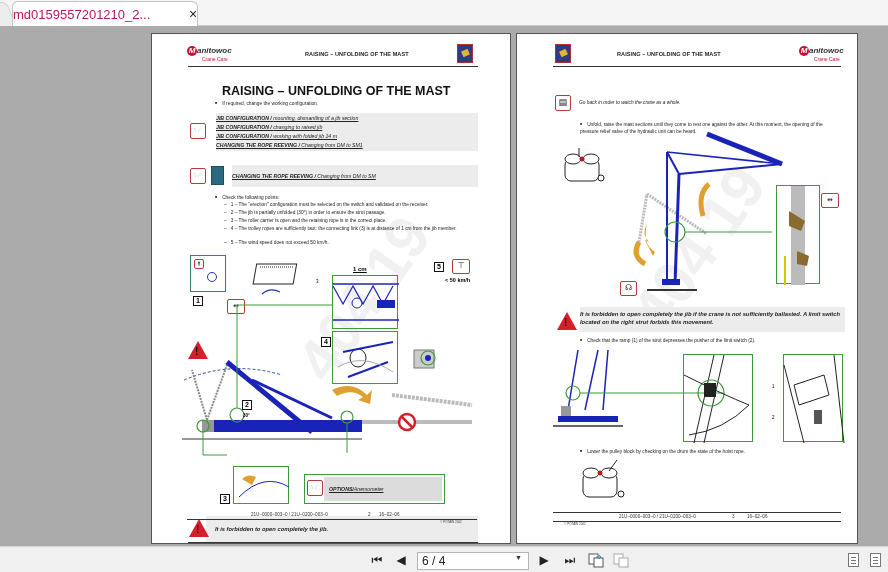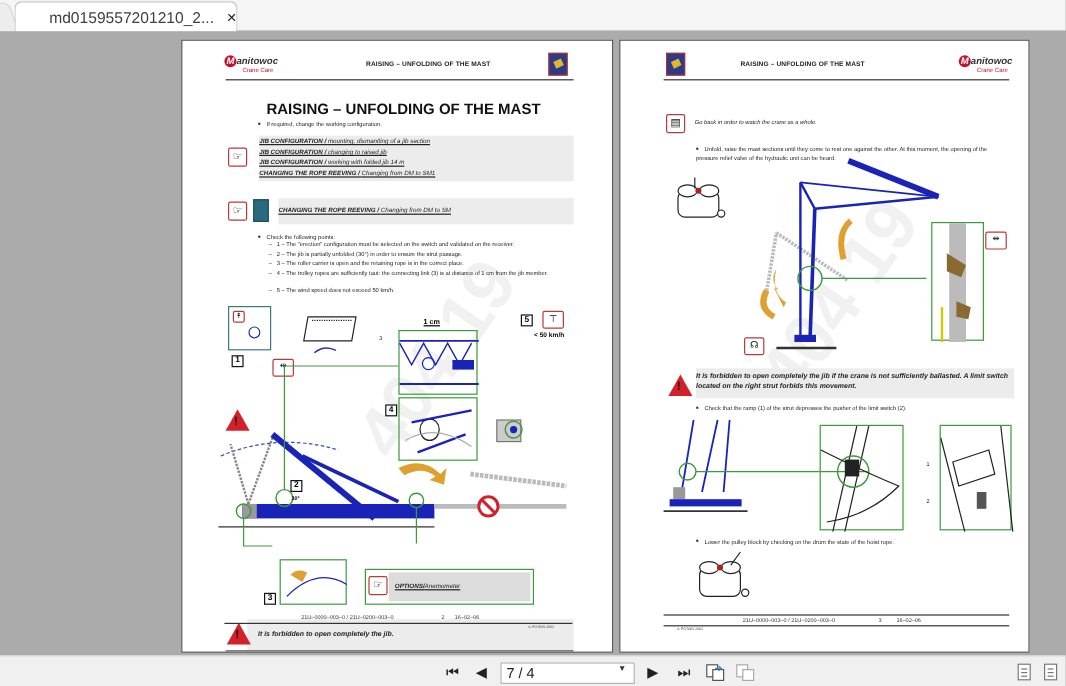--- a/index.html
+++ b/index.html
@@ -1,20 +1,20 @@
 <!DOCTYPE html>
 <html><head>
 <meta charset="utf-8">
 <style>
   * { box-sizing: border-box; margin: 0; padding: 0; }
   html, body { width: 888px; height: 572px; overflow: hidden; background: #ababab; font-family: "Liberation Sans", sans-serif; }
   .tabbar { position: absolute; left: 0; top: 0; width: 888px; height: 26px; background: #f5f5f5; border-bottom: 1px solid #c8c8c8; }
   .tab-ghost { position: absolute; left: -8px; top: 2px; width: 20px; height: 25px; border: 1px solid #cfcfcf; border-bottom: none; border-radius: 0 6px 0 0; background: #ededed; transform: skewX(20deg); }
   .tab { position: absolute; left: 12px; top: 1px; width: 186px; height: 26px; background: #fff; border: 1px solid #c4c4c4; border-bottom: none; border-radius: 6px 6px 0 0; }
-  .tab-title { position: absolute; left: 28px; top: 5px; font-size: 13px; color: #404040; }
+  .tab-title { position: absolute; left: 0; top: 5px; font-size: 13px; color: #be185d; }
   .tab-close { position: absolute; left: 176px; top: 4px; font-size: 14px; color: #222; cursor: pointer; }
   .viewer { position: absolute; left: 0; top: 26px; width: 888px; height: 520px; background: #ababab; }
   .page { position: absolute; top: 7px; background: #fff; border: 1px solid #555; overflow: hidden; }
   .pg2 { left: 151px; width: 360px; height: 511px; }
   .pg3 { left: 516px; width: 342px; height: 511px; }
   .hdr-line { position: absolute; height: 1px; background: #333; }
   .hdr-title { position: absolute; font-size: 5.5px; font-weight: bold; color: #222; letter-spacing: .1px; }
   .logo { position: absolute; font-size: 8px; font-style: italic; font-weight: bold; color: #333; }
   .logo .m { display: inline-block; width: 10px; height: 10px; border-radius: 50%; background: #c8102e; color: #fff; font-size: 8px; text-align: center; line-height: 10px; }
   .logo-sub { position: absolute; font-size: 5px; color: #c8102e; }
@@ -286,21 +286,21 @@
     <div class="footer-text" style="left:228px;top:-32px;">16–02–06</div>
     <div class="footer-line" style="left:36px;top:-25px;width:290px;"></div>
     <div class="tiny" style="left:280px;top:-23px;width:40px;">© POTAIN 2002</div>
   </div>
 </div>
 
 <div class="toolbar">
   <div class="tb-btn" style="left:369px;width:16px;">⏮</div>
   <div class="tb-btn" style="left:394px;width:14px;">◀</div>
   <div class="page-select">
-    <span class="val">7 / 4</span>
+    <span class="val">6 / 4</span>
     <span class="arrow">▼</span>
   </div>
   <div class="tb-btn" style="left:537px;width:14px;">▶</div>
   <div class="tb-btn" style="left:562px;width:16px;">⏭</div>
   <svg style="left:588px;top:6px;" width="16" height="15">
     <rect x="1" y="1" width="9" height="10" fill="#fff" stroke="#555"></rect>
     <rect x="6" y="5" width="9" height="9" fill="#fff" stroke="#555"></rect>
     <path d="M8 4 L 13 4 L 11 2 M13 4 L 11 6" stroke="#3a8ac8" fill="none"></path>
   </svg>
   <svg style="left:613px;top:6px;" width="16" height="15">

